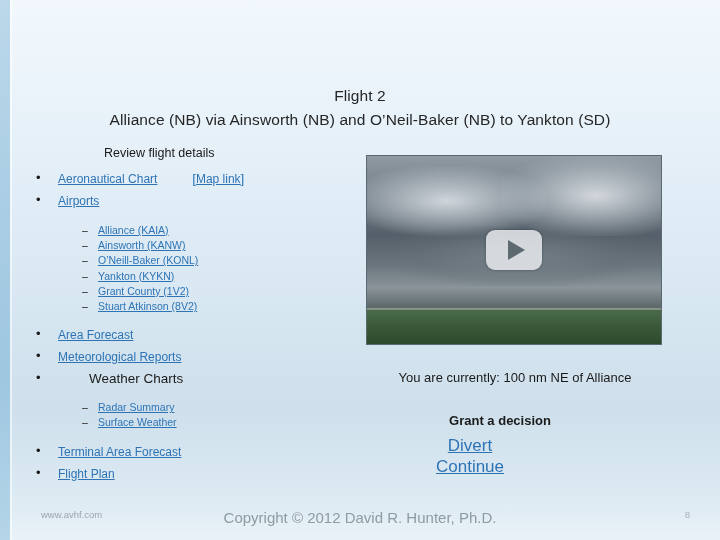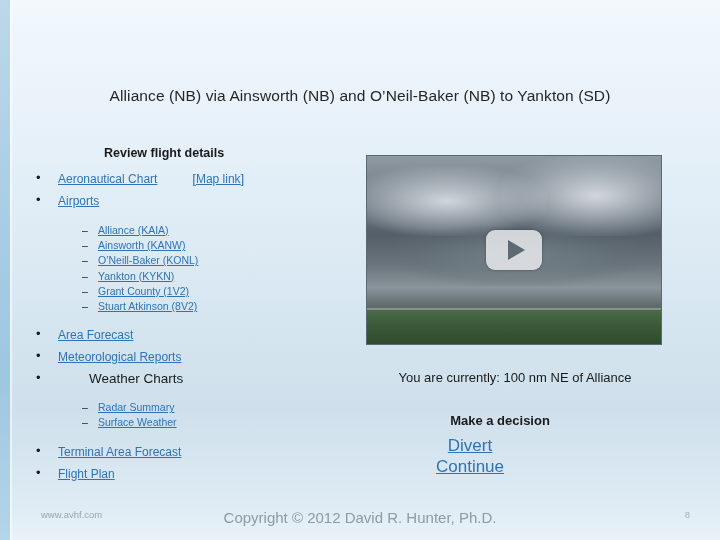--- a/index.html
+++ b/index.html
@@ -59,21 +59,21 @@
   }
   .title-line2 {
     font-size: 15.5px;
   }
 
   .review-heading {
     position: absolute;
     left: 104px;
     top: 146px;
     font-size: 12.5px;
-    font-weight: bold;
+    font-weight: normal;
     color: #1a1a1a;
   }
 
   
   .bullets {
     position: absolute;
     left: 22px;
     top: 168px;
     width: 350px;
   }
@@ -247,20 +247,21 @@
 </style>
 </head>
 <body>
 
 <div class="slide">
 
   <div class="left-band"></div>
   <div class="left-band-edge"></div>
 
   <div class="title-block">
+    <div>Flight 2</div>
     <div class="title-line2">Alliance (NB) via Ainsworth (NB) and O’Neil-Baker (NB) to Yankton (SD)</div>
   </div>
 
   <div class="review-heading">Review flight details</div>
 
   <div class="bullets">
 
     <div class="b1">
       <span class="lnk">Aeronautical Chart</span><span class="plain">&nbsp;</span><span class="brk">[</span><span class="lnk">Map link</span><span class="brk">]</span>
     </div>
@@ -312,21 +313,21 @@
     <div class="cloud3"></div>
     <div class="ground-light"></div>
     <div class="ground"></div>
     <div class="play-btn">
       <div class="play-tri"></div>
     </div>
   </div>
 
   <div class="status-text">You are currently: 100 nm NE of Alliance</div>
 
-  <div class="decision-heading">Make a decision</div>
+  <div class="decision-heading">Grant a decision</div>
   <div class="decision-opt opt1">Divert</div>
   <div class="decision-opt opt2">Continue</div>
 
   <div class="footer-left">www.avhf.com</div>
   <div class="footer-center">Copyright © 2012 David R. Hunter, Ph.D.</div>
   <div class="footer-right">8</div>
 
 </div>
 
 </body></html>

